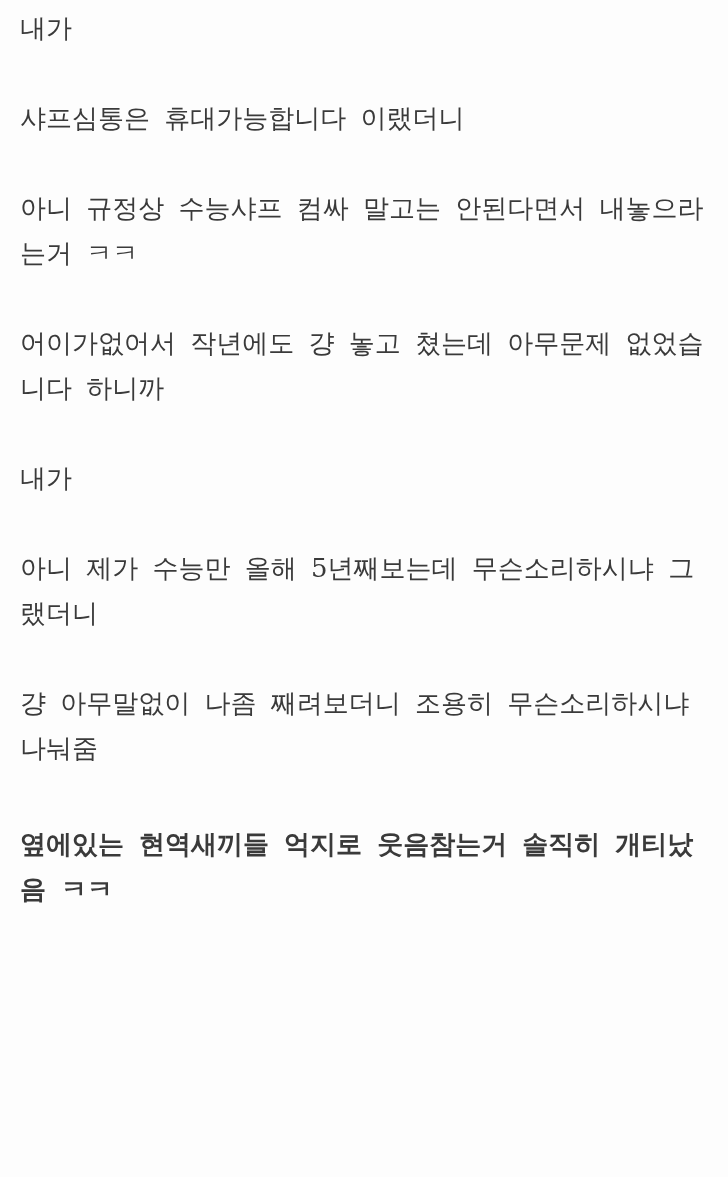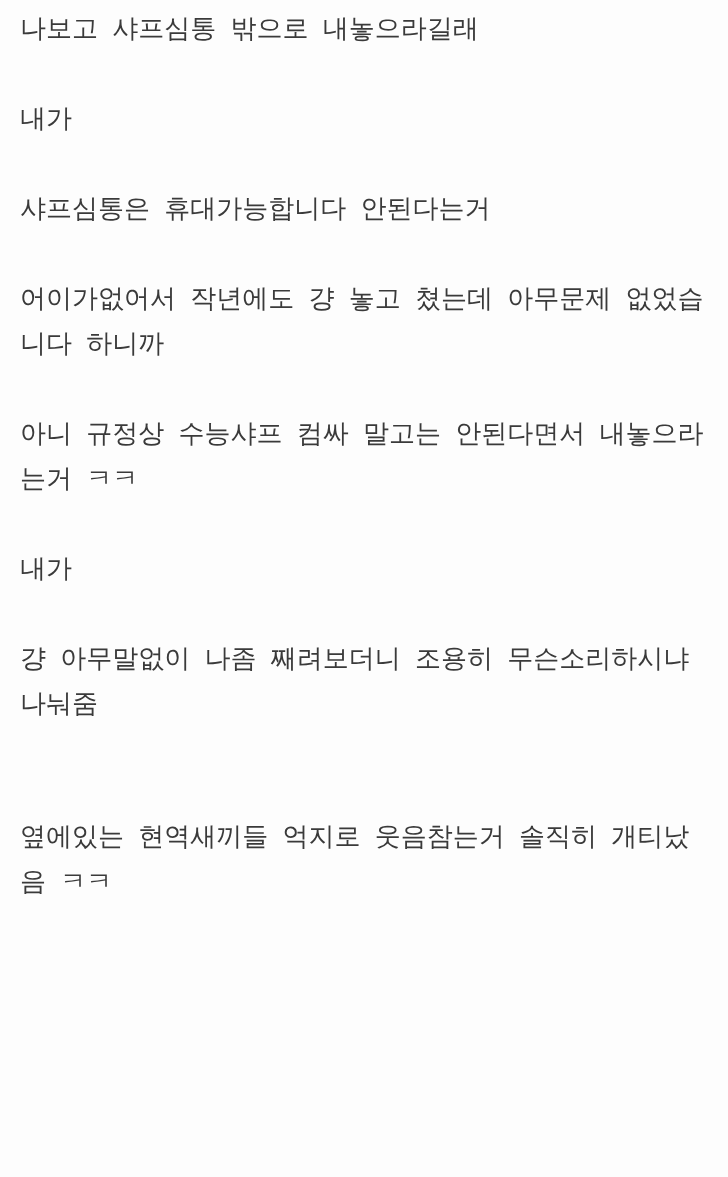--- a/index.html
+++ b/index.html
@@ -23,31 +23,32 @@
     word-spacing: 6px;
     letter-spacing: 0px;
     word-break: normal;
     overflow-wrap: break-word;
     line-break: anywhere;
   }
   .post-body p {
     margin: 0 0 45px 0;
   }
   .post-body p.extra-gap {
-    margin-top: 88px;
+    margin-top: 51px;
+    font-weight: bold;
   }
   .post-body p:last-child {
     margin-bottom: 0;
   }
 </style>
 </head>
 <body style="background: rgb(253, 253, 253); color: rgb(58, 58, 58);">
 
 <div class="post-body">
-  <p>나보고 샤프심통 밖으로 내놓으라길래</p>
   <p>내가</p>
-  <p>샤프심통은 휴대가능합니다 안된다는거</p>
+  <p>샤프심통은 휴대가능합니다 이랬더니</p>
+  <p>아니 규정상 수능샤프 컴싸 말고는 안된다면서 내놓으라는거 ㅋㅋ</p>
   <p>어이가없어서 작년에도 걍 놓고 쳤는데 아무문제 없었습니다 하니까</p>
-  <p>아니 규정상 수능샤프 컴싸 말고는 안된다면서 내놓으라는거 ㅋㅋ</p>
   <p>내가</p>
+  <p>아니 제가 수능만 올해 5년째보는데 무슨소리하시냐 그랬더니</p>
   <p>걍 아무말없이 나좀 째려보더니 조용히 무슨소리하시냐 나눠줌</p>
   <p class="extra-gap">옆에있는 현역새끼들 억지로 웃음참는거 솔직히 개티났음 ㅋㅋ</p>
 </div>
 
 </body></html>

